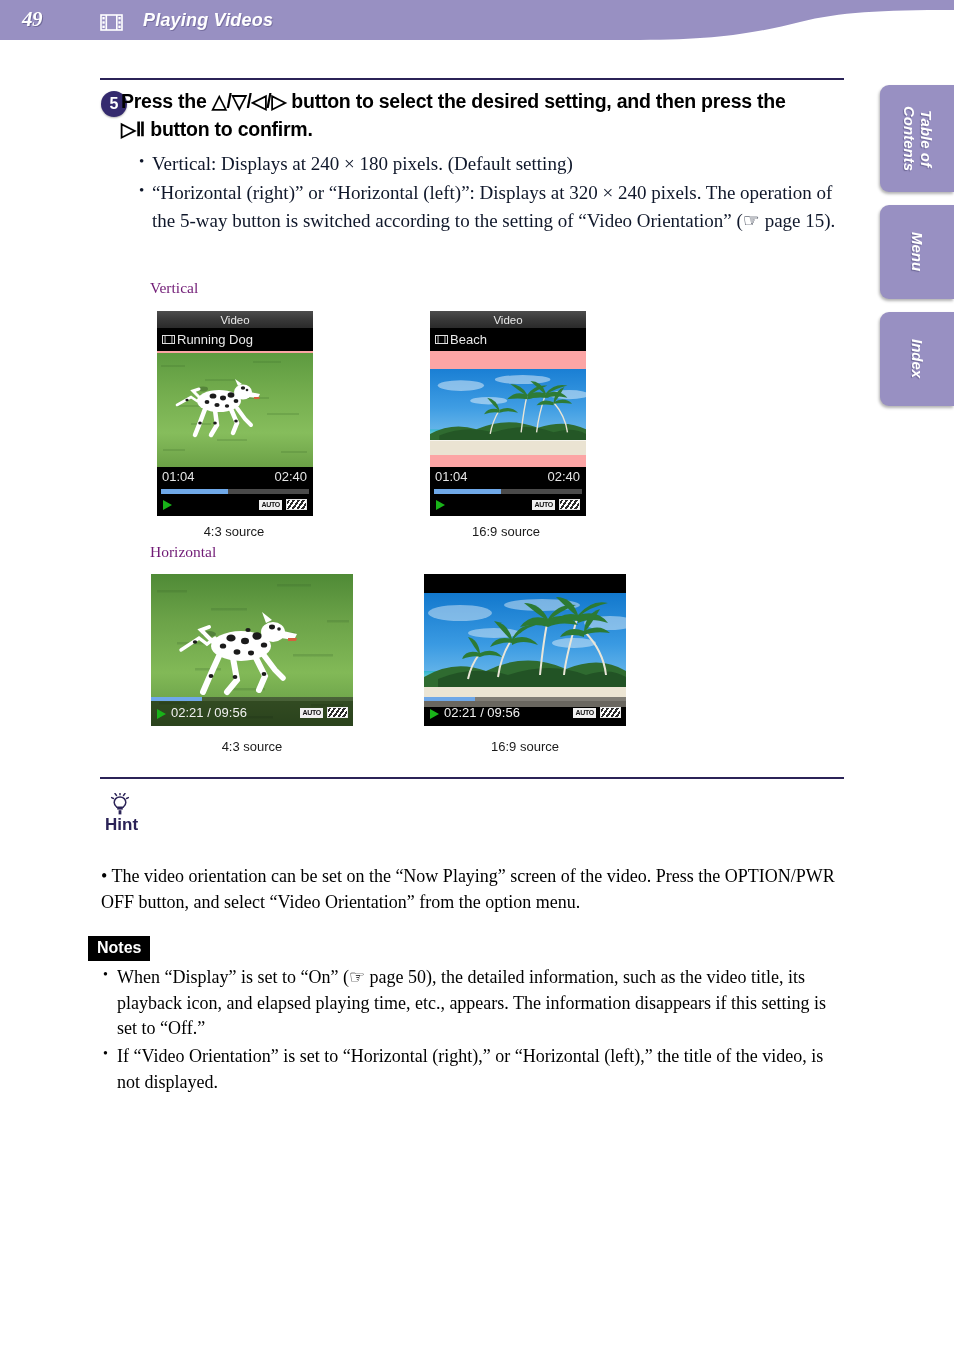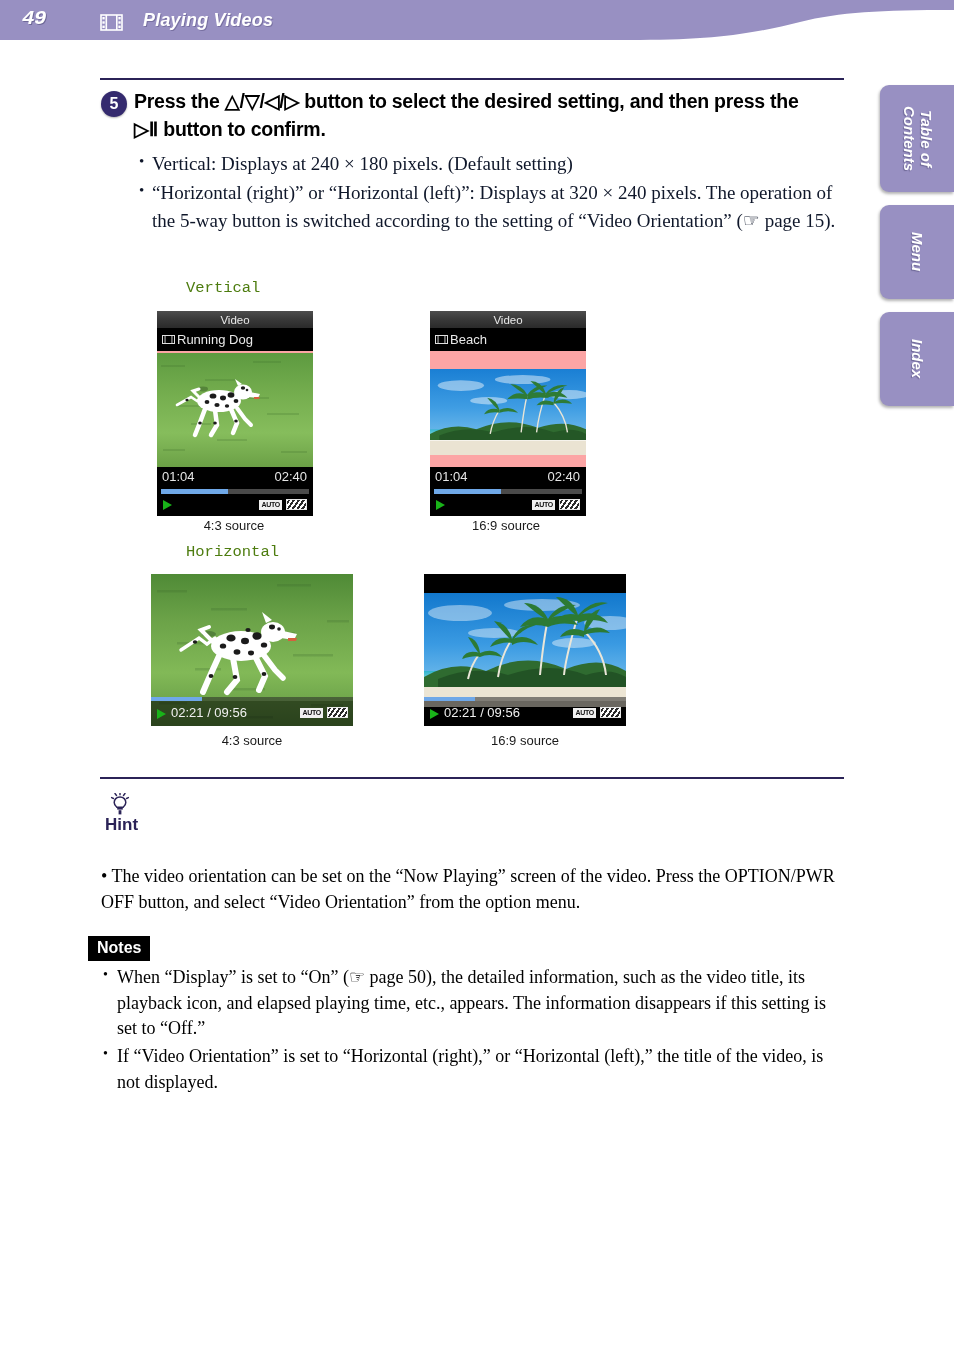--- a/index.html
+++ b/index.html
@@ -24,21 +24,21 @@
   }
   #header-bg {
     position: absolute;
     left: 0; top: 0;
     width: 954px; height: 46px;
   }
   #page-number {
     position: absolute;
     left: 22px; top: 7px;
     color: #ffffff;
-    font-family: Liberation Mono, monospace;
+    font-family: Liberation Serif, serif;
     font-weight: bold;
     font-style: italic;
     font-size: 21px;
     letter-spacing: -0.5px;
     text-shadow: 1px 1px 0 rgba(60,55,100,0.45);
   }
   #header-film-icon {
     position: absolute;
     left: 100px; top: 14px;
     width: 23px; height: 17px;
@@ -108,21 +108,21 @@
     font-family: "Liberation Sans", sans-serif;
     font-weight: bold;
     font-size: 16px;
     display: flex;
     align-items: center;
     justify-content: center;
     box-shadow: 0 1px 2px rgba(0,0,0,0.3);
   }
   #step-heading {
     position: absolute;
-    left: 134px; top: 88px;
+    left: 121px; top: 88px;
     width: 690px;
     font-family: "Liberation Sans", sans-serif;
     font-weight: bold;
     font-size: 19.5px;
     line-height: 1.42;
     color: #000000;
     letter-spacing: -0.25px;
   }
   #step-body {
     position: absolute;
@@ -140,31 +140,31 @@
   .body-bullet::before {
     content: "\2022";
     position: absolute;
     left: 0; top: 0;
     font-size: 15px;
   }
 
   
   .fig-label {
     position: absolute;
-    font-family: Liberation Mono, monospace;
+    font-family: Liberation Serif, serif;
     font-size: 15.5px;
-    color: #4d7c0f;
-    margin-left: 36px;
+    color: #701a75;
   }
   .fig-caption {
     position: absolute;
     font-family: "Liberation Sans", sans-serif;
     font-size: 13px;
     color: #1a1a1a;
     text-align: center;
+    margin-top: 6px;
   }
   #label-vertical   { left: 150px; top: 279px; }
   #label-horizontal { left: 150px; top: 543px; text-align: center; }
   #cap-v43 { left: 158px; top: 518px; width: 152px; }
   #cap-v169{ left: 430px; top: 518px; width: 152px; }
   #cap-h43 { left: 152px; top: 733px; width: 200px; }
   #cap-h169{ left: 425px; top: 733px; width: 200px; }
 
   
   .vscreen {

